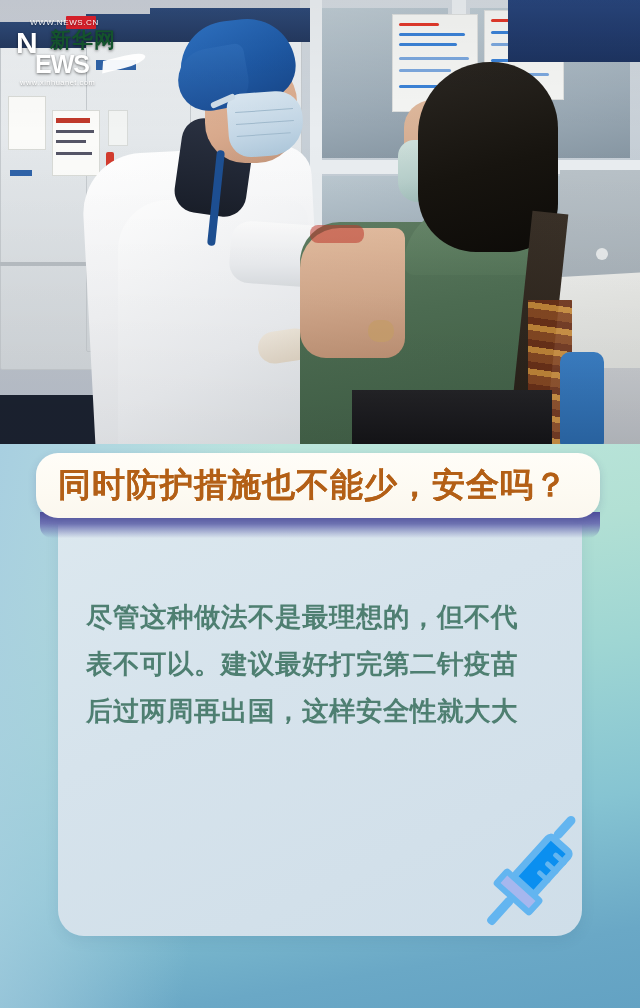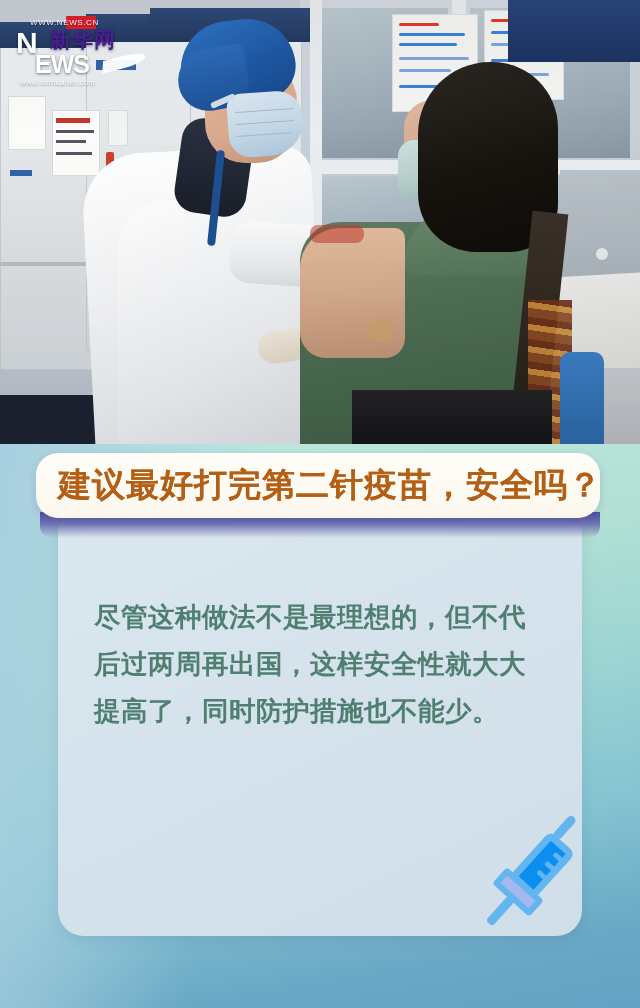--- a/index.html
+++ b/index.html
@@ -126,37 +126,37 @@
     background:linear-gradient(180deg,rgba(0,0,0,0.04) 0%,rgba(0,0,0,0) 30%,rgba(0,0,0,0.05) 100%);}
 
   
   .wm{position:absolute;left:16px;top:16px;width:130px;height:72px;color:#fff;}
   .wm-top{font-size:8px;letter-spacing:.6px;color:#ffffff;opacity:.95;text-shadow:0 1px 2px rgba(0,0,0,.45);
     position:absolute;left:14px;top:2px;white-space:nowrap;}
   .wm-red{position:absolute;left:50px;top:0px;width:30px;height:13px;background:#d4202a;border-radius:1px;}
   .wm-n{position:absolute;left:0px;top:12px;font-size:30px;font-weight:bold;line-height:30px;
     color:#fff;text-shadow:0 1px 3px rgba(0,0,0,.55);}
   .wm-cn{position:absolute;left:34px;top:12px;font-size:21px;font-weight:bold;line-height:24px;
-    color:#4c1d95;letter-spacing:1px;text-shadow:0 1px 3px rgba(0,0,0,.55);white-space:nowrap;}
+    color:#14532d;letter-spacing:1px;text-shadow:0 1px 3px rgba(0,0,0,.55);white-space:nowrap;}
   .wm-ews{position:absolute;left:19px;top:36px;font-size:25px;font-weight:bold;line-height:25px;
     color:#fff;letter-spacing:-1px;text-shadow:0 1px 3px rgba(0,0,0,.55);}
   .wm-swoosh{position:absolute;left:86px;top:40px;width:44px;height:12px;
     background:#fff;border-radius:0 50% 50% 0;transform:rotate(-14deg) skewX(-18deg);opacity:.95;}
   .wm-bottom{position:absolute;left:4px;top:62px;font-size:7.5px;letter-spacing:.5px;
     color:#fff;text-shadow:0 1px 2px rgba(0,0,0,.45);white-space:nowrap;}
 
   
   .content-card{
     position:absolute;left:58px;top:508px;width:524px;height:428px;
     background:linear-gradient(155deg,#dce8ef 0%,#d6e3ec 40%,#d2e0ea 75%,#cfdee9 100%);
     border-radius:4px 4px 26px 26px;
     box-shadow:0 4px 14px rgba(40,70,110,0.10);
   }
   .body-text{
-    position:absolute;left:36px;top:86px;width:452px;
+    position:absolute;left:28px;top:86px;width:452px;
     font-size:26.5px;line-height:47px;font-weight:bold;color:#4e7f71;
     letter-spacing:0.5px;
     font-family:"Liberation Sans","DejaVu Sans",sans-serif;
   }
   .body-text p{margin:0;}
 
   
   .title-shadow{
     position:absolute;left:40px;top:512px;width:560px;height:26px;
     background:linear-gradient(180deg,#4f4f9e 0%,#6f74b4 45%,rgba(160,175,205,0) 100%);
@@ -304,28 +304,28 @@
       <div class="wm-swoosh"></div>
       <div class="wm-bottom">www.xinhuanet.com</div>
     </div>
   </div>
 
   <div class="bg-gradient"></div>
 
   <div class="content-card">
     <div class="body-text">
       <p>尽管这种做法不是最理想的，但不代</p>
+      <p>表不可以。建议最好打完第二针疫苗</p>
       <p>后过两周再出国，这样安全性就大大</p>
-      <p>提高了，同时防护措施也不能少。</p>
     </div>
   </div>
 
   <div class="title-shadow"></div>
   <div class="title-card">
-    <span class="title-text">建议最好打完第二针疫苗，安全吗？</span>
+    <span class="title-text">同时防护措施也不能少，安全吗？</span>
   </div>
 
   <div class="syringe">
     <div class="sy-plunger"></div>
     <div class="sy-barrel"></div>
     <div class="sy-tick" style="top:22px;"></div>
     <div class="sy-tick" style="top:34px;"></div>
     <div class="sy-tick" style="top:46px;"></div>
     <div class="sy-flange"></div>
     <div class="sy-needle"></div>

